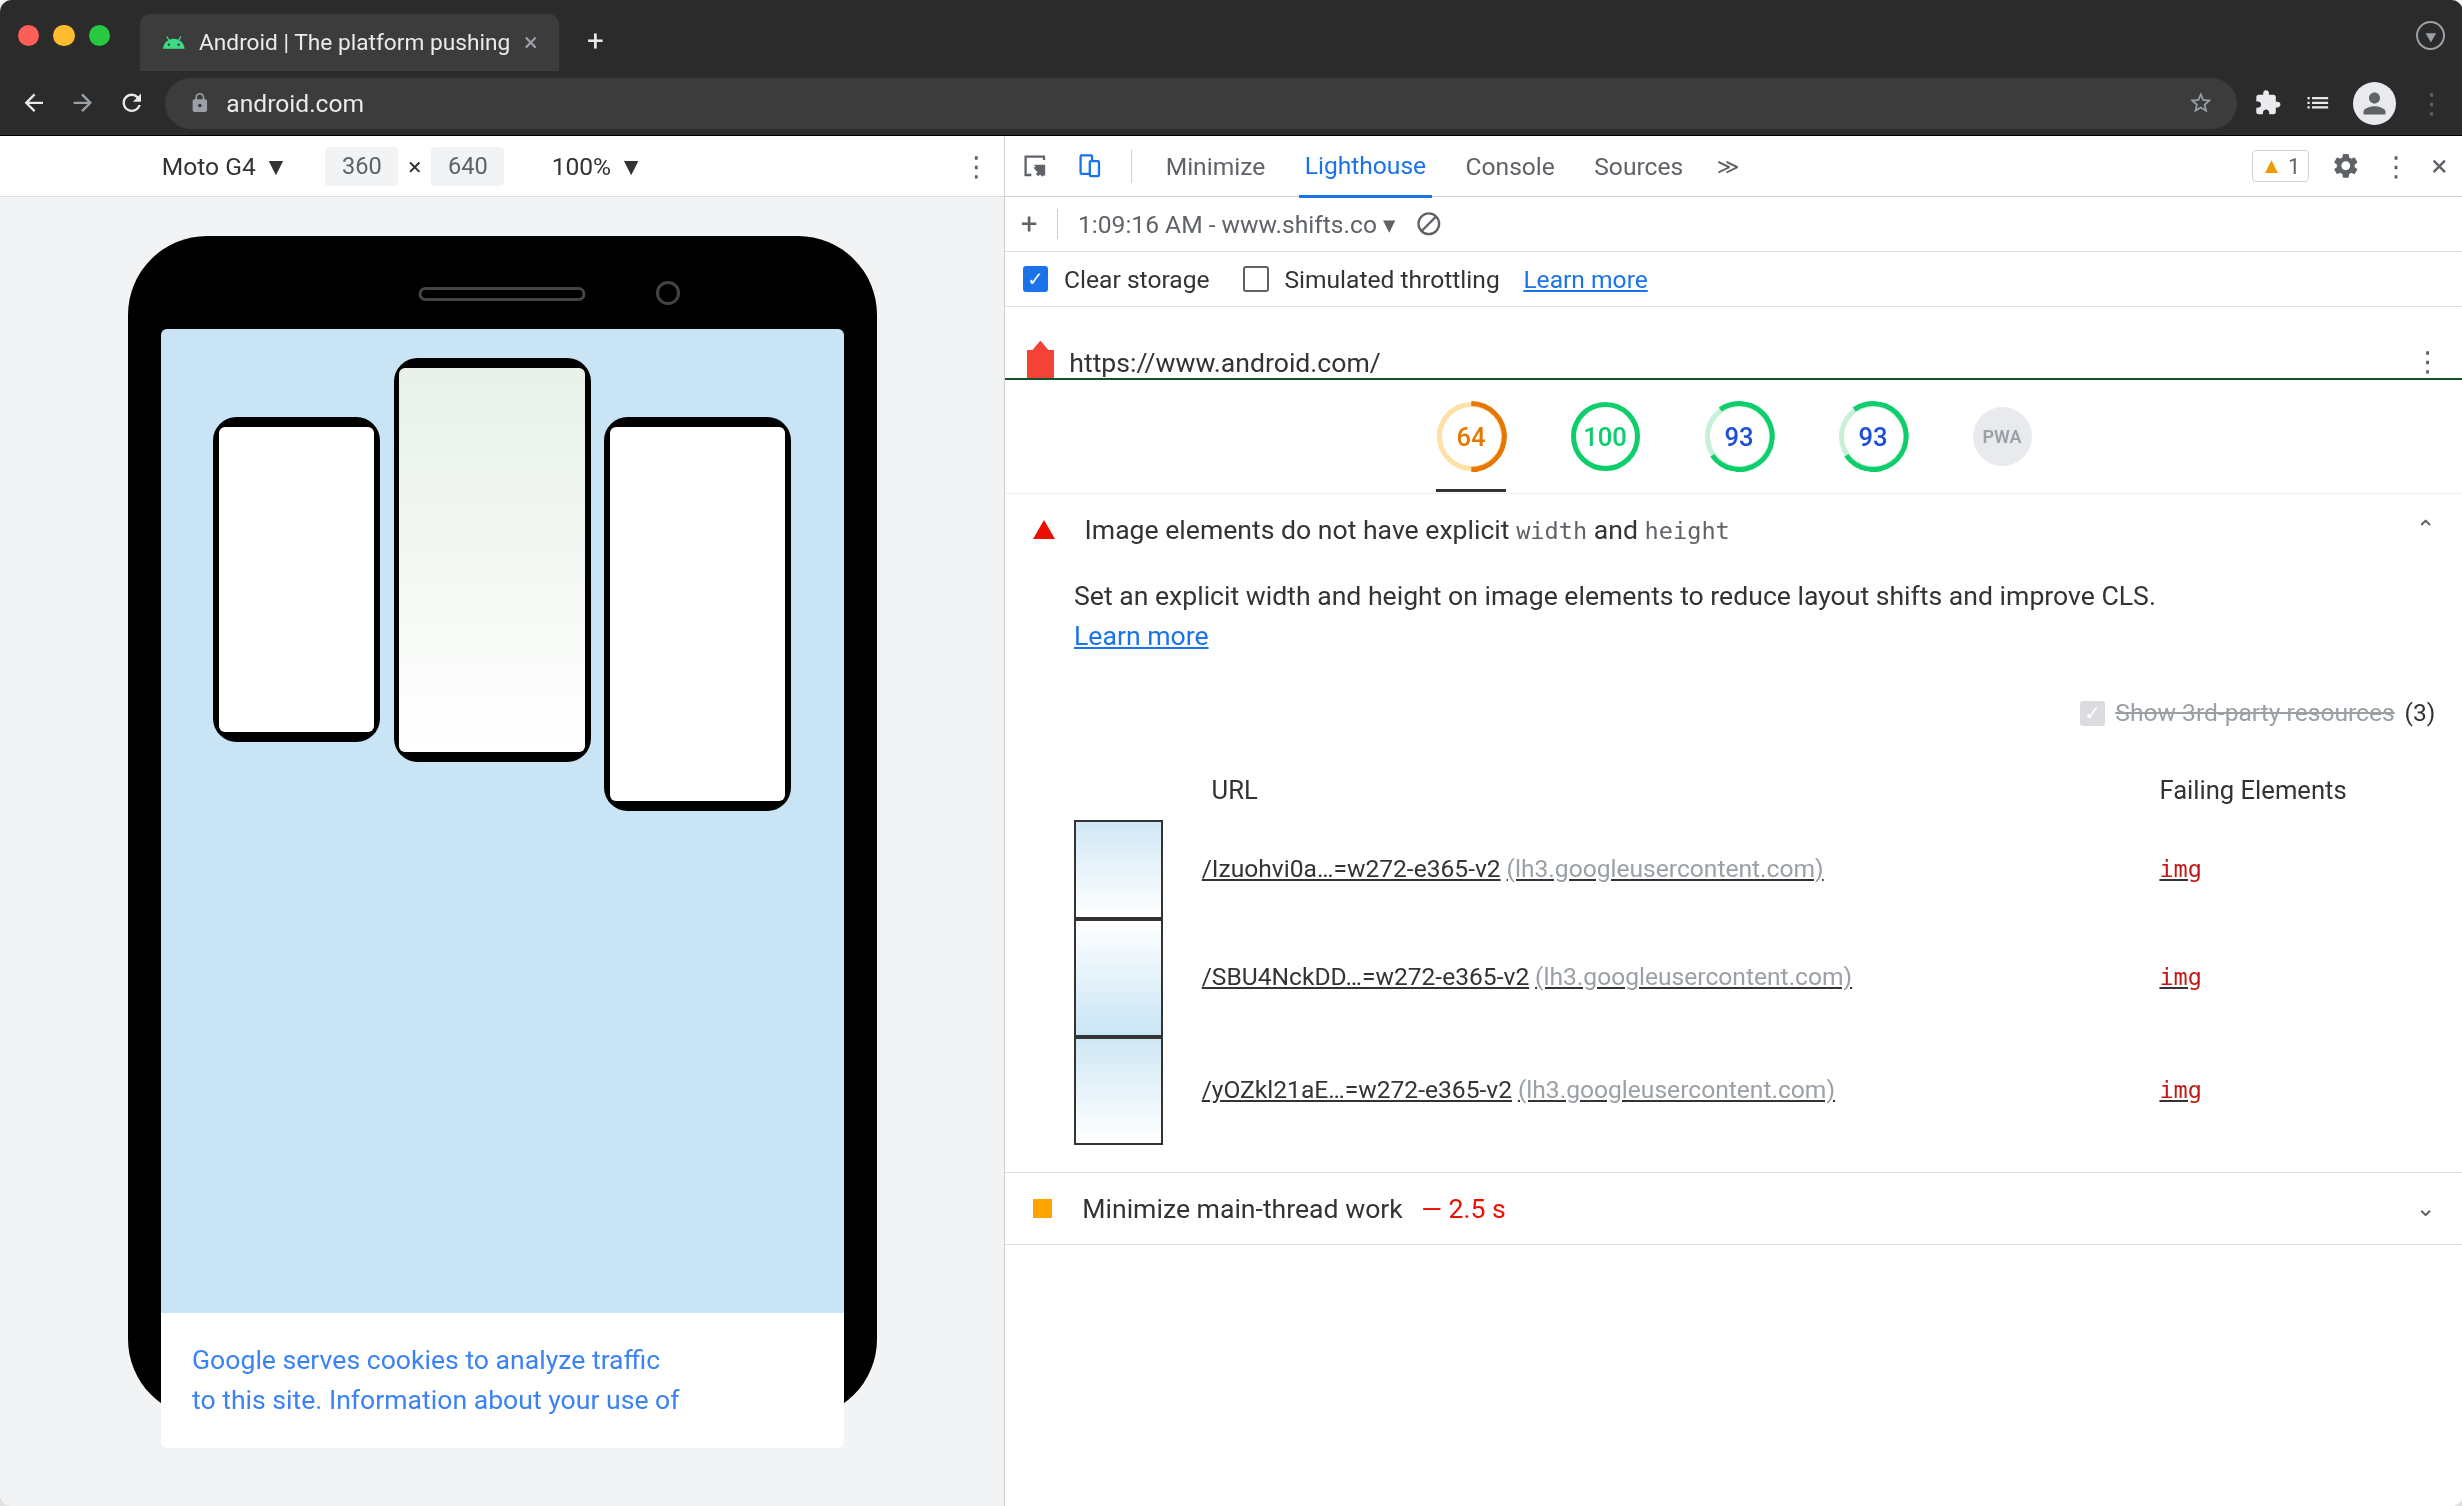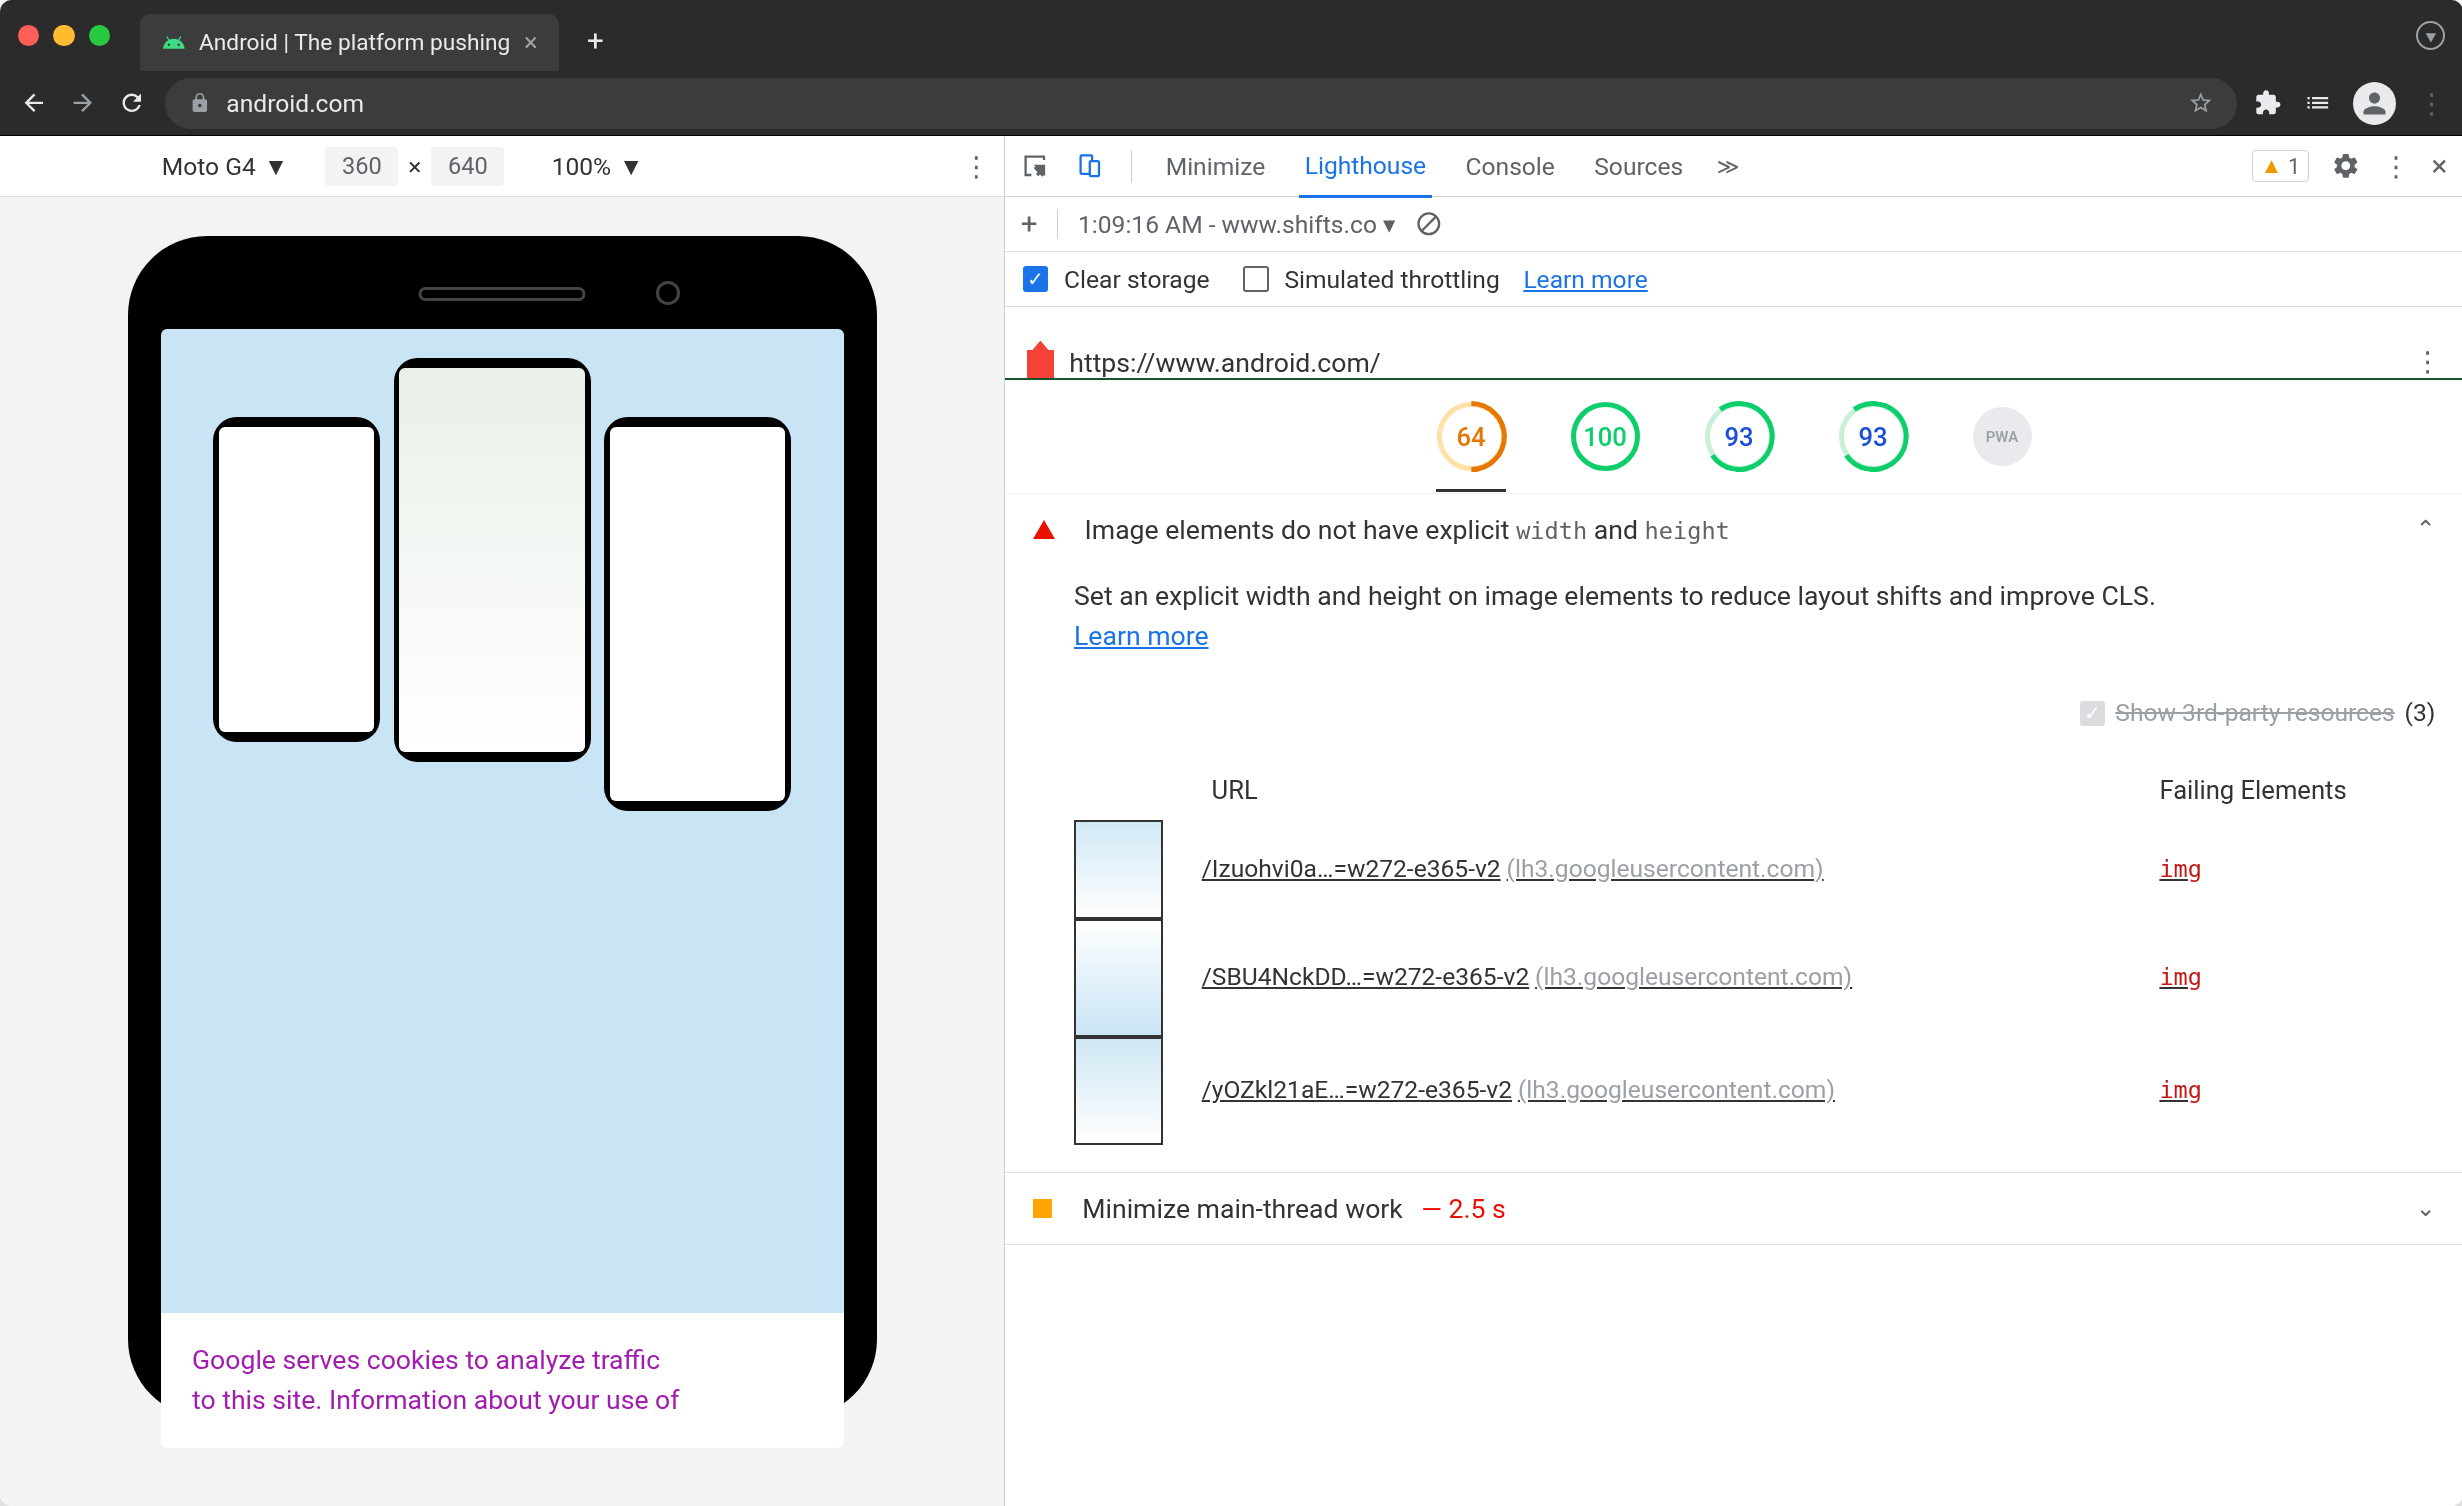--- a/index.html
+++ b/index.html
@@ -44,21 +44,21 @@
 .preview-area { flex: 1; background: #f1f3f4; display: flex; justify-content: center; padding-top: 39px; overflow: hidden; }
 .phone { width: 749px; height: 1182px; background: #000; border-radius: 79px; padding: 63px 33px 0; position: relative; }
 .speaker { position: absolute; top: 51px; left: 50%; transform: translateX(-50%); width: 167px; height: 13.8px; border: 3px solid #444; border-radius: 9.9px; }
 .camera { position: absolute; top: 45px; right: 197px; width: 23.6px; height: 23.6px; border: 3px solid #444; border-radius: 50%; }
 .screen { width: 100%; height: 100%; background: #c9e5f5; border-radius: 5.9px; padding: 29.6px 19.7px; display: flex; gap: 13.8px; justify-content: center; align-items: flex-start; margin-top: 29.6px; overflow: hidden; position: relative; }
 .mini-phone { background: #000; border-radius: 23.6px; padding: 9.9px 5.9px; }
 .mini-screen { background: #fff; width: 100%; height: 100%; border-radius: 5.9px; font-size: 8.9px; color: #333; padding: 5.9px; overflow: hidden; }
 .mp1 { width: 167px; height: 325px; margin-top: 59px; }
 .mp2 { width: 197px; height: 404px; }
 .mp3 { width: 187px; height: 394px; margin-top: 59px; }
-.cookie-banner { position: absolute; bottom: 0; left: 0; right: 0; background: #fff; padding: 27.6px 31.5px; font-size: 26.6px; color: #a21caf; line-height: 1.5; }
+.cookie-banner { position: absolute; bottom: 0; left: 0; right: 0; background: #fff; padding: 27.6px 31.5px; font-size: 26.6px; color: #3b82f6; line-height: 1.5; }
 
 
 .right { flex: 1; display: flex; flex-direction: column; background: #fff; }
 .dt-tabs { height: 61px; border-bottom: 1px solid #d0d0d0; display: flex; align-items: center; padding: 0 15.8px; gap: 27.6px; font-size: 24.6px; color: #5f6368; }
 .dt-tab { padding: 15.8px 5.9px; cursor: pointer; }
 .dt-tab.active { color: #1a73e8; border-bottom: 3.9px solid #1a73e8; margin-bottom: -1px; }
 .dt-tabs-right { margin-left: auto; display: flex; align-items: center; gap: 21.7px; }
 .warn-badge { background: #fff; border: 1px solid #d0d0d0; border-radius: 3.9px; padding: 2px 7.9px; display: flex; align-items: center; gap: 5.9px; font-size: 21.7px; }
 .warn-tri { color: #f29900; }
 
@@ -70,21 +70,21 @@
 .lh-icon { width: 27.6px; height: 27.6px; background: #f44336; position: relative; }
 .lh-icon::before { content: ''; position: absolute; top: -9.9px; left: 3.9px; width: 19.7px; height: 11.8px; background: #f44336; clip-path: polygon(50% 0, 100% 100%, 0 100%); }
 
 .scores { height: 114px; display: flex; align-items: center; justify-content: center; gap: 65px; border-bottom: 1px solid #f0f0f0; }
 .score-ring { width: 69px; height: 69px; border-radius: 50%; display: flex; align-items: center; justify-content: center; font-size: 25.6px; font-weight: 500; position: relative; }
 .ring-64 { color: #e67700; border: 5.9px solid #ffe0a6; }
 .ring-64::before { content: ''; position: absolute; inset: -5.9px; border-radius: 50%; border: 5.9px solid transparent; border-top-color: #e67700; border-right-color: #e67700; transform: rotate(45deg); }
 .ring-100 { color: #0cce6b; border: 5.9px solid #0cce6b; }
 .ring-93 { color: #1d4ed8; border: 5.9px solid #c8f0d8; }
 .ring-93::before { content: ''; position: absolute; inset: -5.9px; border-radius: 50%; border: 5.9px solid #0cce6b; border-bottom-color: transparent; transform: rotate(100deg); }
-.pwa-badge { width: 59px; height: 59px; border-radius: 50%; background: #e8eaed; color: #9aa0a6; display: flex; align-items: center; justify-content: center; font-size: 15px; font-weight: 600; }
+.pwa-badge { width: 59px; height: 59px; border-radius: 50%; background: #e8eaed; color: #9aa0a6; display: flex; align-items: center; justify-content: center; font-size: 18px; font-weight: 600; }
 .score-underline { position: absolute; bottom: -25.6px; left: -5.9px; right: -5.9px; height: 3px; background: #333; }
 
 .audit { border-bottom: 1px solid #e0e0e0; }
 .audit-header { display: flex; align-items: center; padding: 19.7px 27.6px; gap: 30px; font-size: 26.6px; color: #333; cursor: pointer; }
 .tri-red { width: 0; height: 0; border-left: 11.8px solid transparent; border-right: 11.8px solid transparent; border-bottom: 19.7px solid #eb0f00; }
 .sq-orange { width: 19.7px; height: 19.7px; background: #ffa400; }
 .chev { margin-left: auto; color: #5f6368; font-size: 23.6px; }
 .code { font-family: Menlo, Consolas, monospace; color: #5f6368; font-size: 23.6px; }
 .audit-body { padding: 11.8px 27.6px 27.6px 69px; font-size: 26.6px; color: #333; line-height: 1.5; }
 .learn-link { color: #1a73e8; text-decoration: underline; cursor: pointer; }

